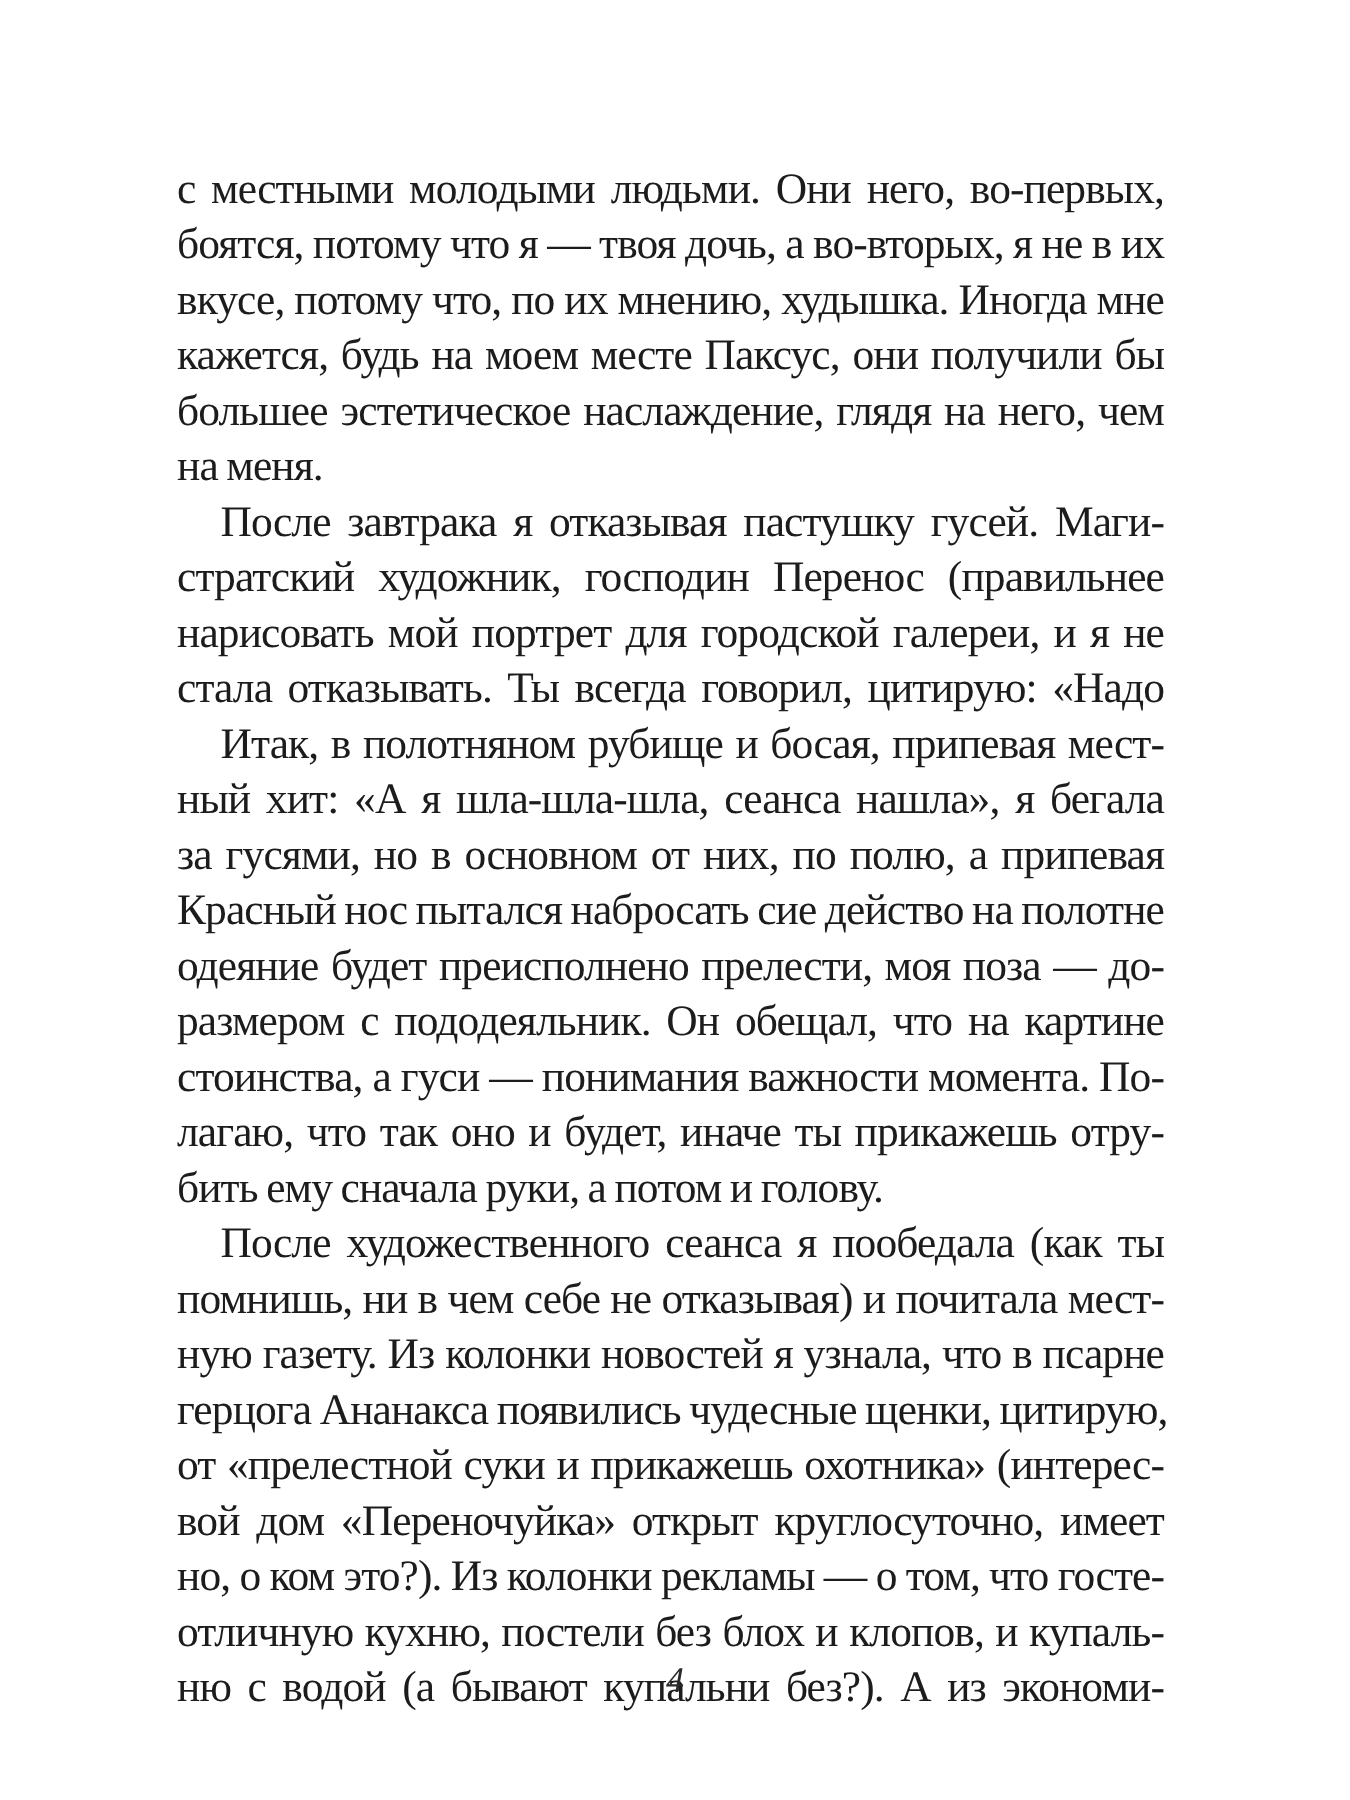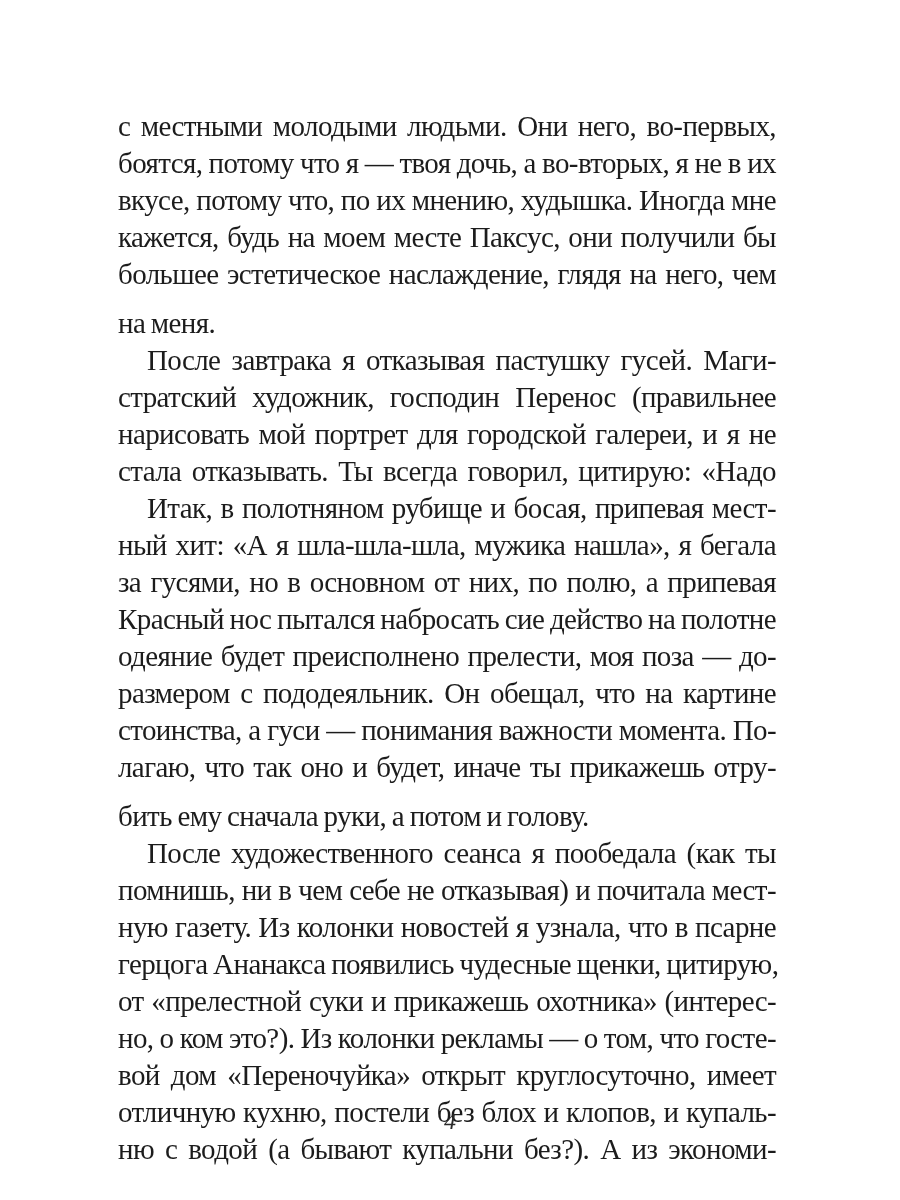--- a/index.html
+++ b/index.html
@@ -27,21 +27,20 @@
       line-height: 37px;
       font-size: 29px;
       white-space: nowrap;
       text-align: justify;
       text-align-last: justify;
       letter-spacing: -0.6px;
       word-spacing: -1px;
     }
     .line.last {
       text-align-last: left;
-      margin-top: 12px;
     }
     .line.indent {
       padding-left: 29px;
       box-sizing: border-box;
     }
     .page-number {
       position: absolute;
       left: 0;
       width: 900px;
       top: 1108px;
@@ -67,37 +66,37 @@
 
   <div>
     <span class="line indent">После завтрака я отказывая пастушку гусей. Маги-</span>
     <span class="line">стратский художник, господин Перенос (правильнее</span>
     <span class="line">нарисовать мой портрет для городской галереи, и я не</span>
     <span class="line">стала отказывать. Ты всегда говорил, цитирую: «Надо</span>
   </div>
 
   <div>
     <span class="line indent">Итак, в полотняном рубище и босая, припевая мест-</span>
-    <span class="line">ный хит: «А я шла-шла-шла, мужика нашла», я бегала</span>
+    <span class="line">ный хит: «А я шла-шла-шла, сеанса нашла», я бегала</span>
     <span class="line">за гусями, но в основном от них, по полю, а припевая</span>
     <span class="line">Красный нос пытался набросать сие действо на полотне</span>
     <span class="line">одеяние будет преисполнено прелести, моя поза — до-</span>
     <span class="line">размером с пододеяльник. Он обещал, что на картине</span>
     <span class="line">стоинства, а гуси — понимания важности момента. По-</span>
     <span class="line">лагаю, что так оно и будет, иначе ты прикажешь отру-</span>
     <span class="line last">бить ему сначала руки, а потом и голову.</span>
   </div>
 
   <div>
     <span class="line indent">После художественного сеанса я пообедала (как ты</span>
     <span class="line">помнишь, ни в чем себе не отказывая) и почитала мест-</span>
     <span class="line">ную газету. Из колонки новостей я узнала, что в псарне</span>
     <span class="line">герцога Ананакса появились чудесные щенки, цитирую,</span>
     <span class="line">от «прелестной суки и прикажешь охотника» (интерес-</span>
+    <span class="line">вой дом «Переночуйка» открыт круглосуточно, имеет</span>
     <span class="line">но, о ком это?). Из колонки рекламы — о том, что госте-</span>
-    <span class="line">вой дом «Переночуйка» открыт круглосуточно, имеет</span>
     <span class="line">отличную кухню, постели без блох и клопов, и купаль-</span>
     <span class="line">ню с водой (а бывают купальни без?). А из экономи-</span>
 
   </div>
 </div>
 
 <div class="page-number">4</div>
 
 </body></html>

